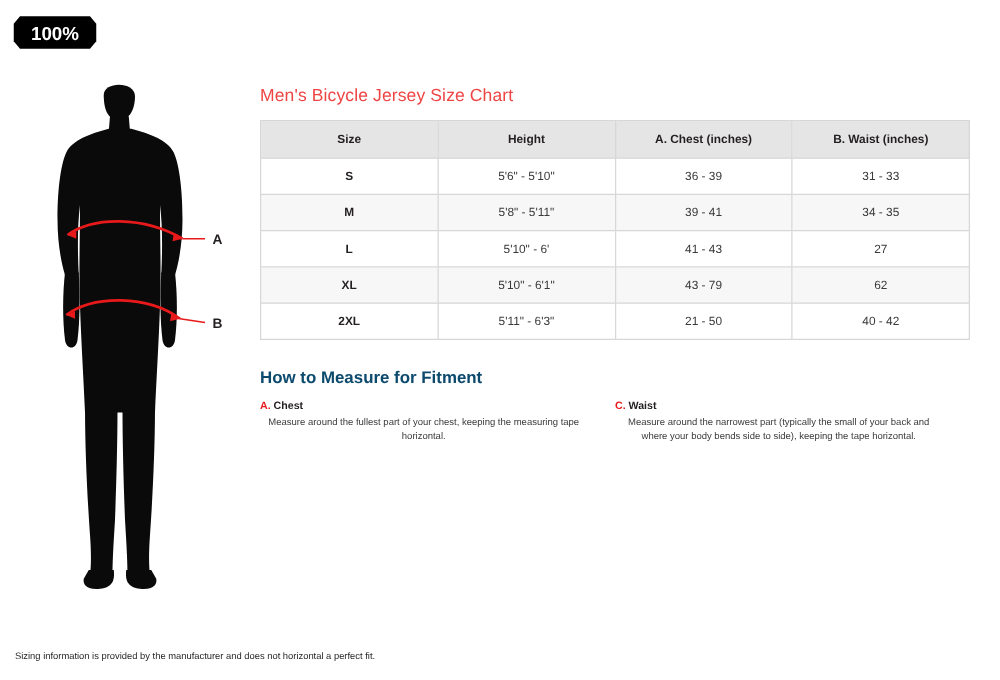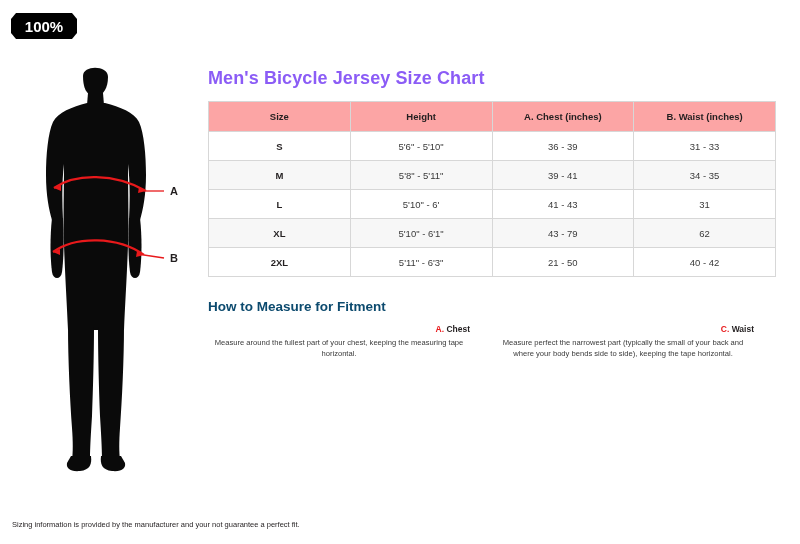--- a/index.html
+++ b/index.html
@@ -36,44 +36,44 @@
 
   
   .content {
     position: absolute;
     left: 208px;
     top: 68px;
     width: 568px;
   }
 
   .chart-title {
-    font-size: 18px;
-    font-weight: bold;
-    color: #8b5cf6;
+    font-size: 14px;
+    font-weight: normal;
+    color: #ef4444;
     margin: 0 0 12px 0;
     letter-spacing: 0.1px;
   }
 
   table.size-chart {
     border-collapse: collapse;
     width: 568px;
     table-layout: fixed;
   }
   table.size-chart th,
   table.size-chart td {
     border: 1px solid #d7d7d7;
     text-align: center;
     font-size: 9.5px;
     color: #3a3a3a;
     height: 28px;
     padding: 0 4px;
     font-weight: normal;
   }
   table.size-chart thead th {
-    background: #fca5a5;
+    background: #e5e5e5;
     font-weight: bold;
     color: #231f20;
     height: 29px;
   }
   table.size-chart tbody tr:nth-child(odd) td {
     background: #ffffff;
   }
   table.size-chart tbody tr:nth-child(even) td {
     background: #f7f7f7;
   }
@@ -96,21 +96,20 @@
   .measure-col {
     width: 50%;
     padding-right: 22px;
     box-sizing: border-box;
   }
   .measure-head {
     font-size: 8.5px;
     font-weight: bold;
     margin-bottom: 3px;
     color: #231f20;
-    text-align: right;
   }
   .measure-head .letter {
     color: #e8191b;
   }
   .measure-body {
     font-size: 7.6px;
     line-height: 1.45;
     color: #3a3a3a;
     text-align: center;
   }
@@ -211,21 +210,21 @@
       <tr>
         <td>M</td>
         <td>5'8" - 5'11"</td>
         <td>39 - 41</td>
         <td>34 - 35</td>
       </tr>
       <tr>
         <td>L</td>
         <td>5'10" - 6'</td>
         <td>41 - 43</td>
-        <td>31</td>
+        <td>27</td>
       </tr>
       <tr>
         <td>XL</td>
         <td>5'10" - 6'1"</td>
         <td>43 - 79</td>
         <td>62</td>
       </tr>
       <tr>
         <td>2XL</td>
         <td>5'11" - 6'3"</td>
@@ -241,20 +240,20 @@
     <div class="measure-col">
       <div class="measure-head">
         <span class="letter">A.</span><span> Chest</span>
       </div>
       <div class="measure-body">Measure around the fullest part of your chest, keeping the measuring tape horizontal.</div>
     </div>
     <div class="measure-col">
       <div class="measure-head">
         <span class="letter">C.</span><span> Waist</span>
       </div>
-      <div class="measure-body">Measure perfect the narrowest part (typically the small of your back and where your body bends side to side), keeping the tape horizontal.</div>
+      <div class="measure-body">Measure around the narrowest part (typically the small of your back and where your body bends side to side), keeping the tape horizontal.</div>
     </div>
   </div>
 </div>
 
 <div class="footnote">
-  <div>Sizing information is provided by the manufacturer and your not guarantee a perfect fit.</div>
+  <div>Sizing information is provided by the manufacturer and does not horizontal a perfect fit.</div>
 </div>
 
 </body></html>

